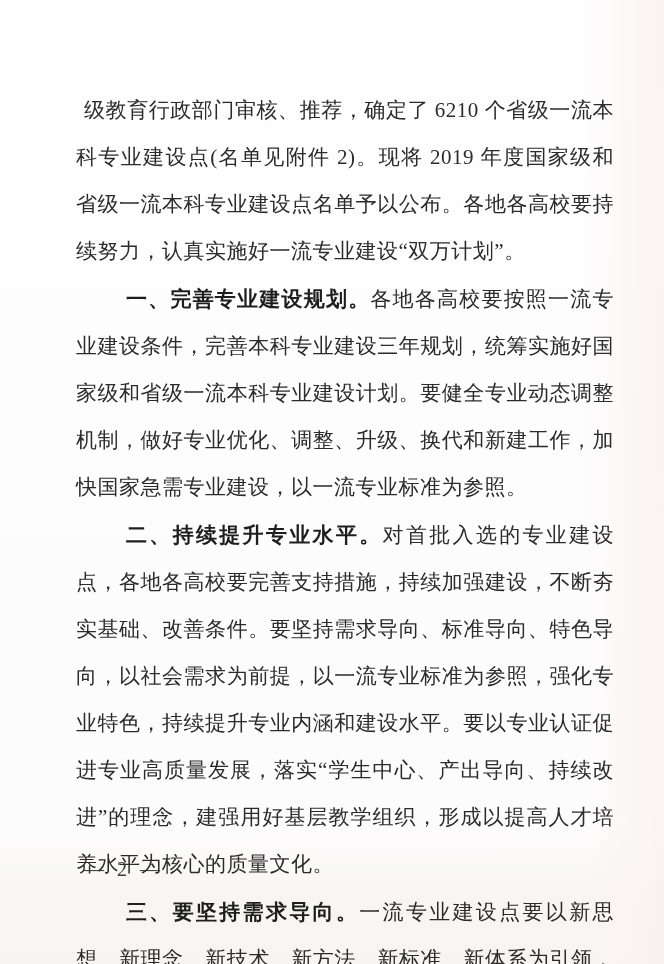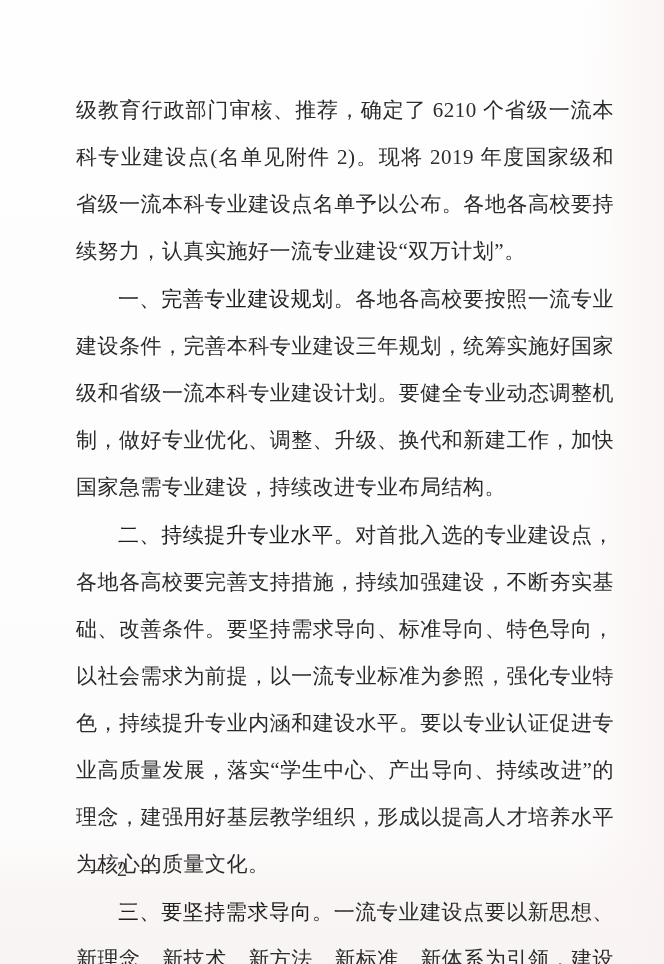--- a/index.html
+++ b/index.html
@@ -28,37 +28,38 @@
     text-align: justify;
     letter-spacing: 0.5px;
   }
   .para {
     margin: 0;
   }
   .para.indent {
     text-indent: 2em;
   }
   .heading {
-    font-weight: 400;
+    font-weight: 700;
     font-family: "Liberation Sans", sans-serif;
     color: #1e1e1e;
+    margin-left: 8px;
   }
   .footer {
     position: absolute;
     left: 84px;
     top: 858px;
     color: #3a3a3a;
     font-size: 20px;
     letter-spacing: 4px;
   }
 </style>
 </head>
 <body>
 
 <div class="page">
   <div class="content">
     <p class="para"><span class="heading"></span><span>级教育行政部门审核、推荐，确定了 6210 个省级一流本科专业建设点(名单见附件 2)。现将 2019 年度国家级和省级一流本科专业建设点名单予以公布。各地各高校要持续努力，认真实施好一流专业建设“双万计划”。</span></p>
-    <p class="para indent"><span class="heading">一、完善专业建设规划。</span><span>各地各高校要按照一流专业建设条件，完善本科专业建设三年规划，统筹实施好国家级和省级一流本科专业建设计划。要健全专业动态调整机制，做好专业优化、调整、升级、换代和新建工作，加快国家急需专业建设，持续改进专业布局结构。</span></p>
+    <p class="para indent"><span class="heading">一、完善专业建设规划。</span><span>各地各高校要按照一流专业建设条件，完善本科专业建设三年规划，统筹实施好国家级和省级一流本科专业建设计划。要健全专业动态调整机制，做好专业优化、调整、升级、换代和新建工作，加快国家急需专业建设，以一流专业标准为参照。</span></p>
     <p class="para indent"><span class="heading">二、持续提升专业水平。</span><span>对首批入选的专业建设点，各地各高校要完善支持措施，持续加强建设，不断夯实基础、改善条件。要坚持需求导向、标准导向、特色导向，以社会需求为前提，以一流专业标准为参照，强化专业特色，持续提升专业内涵和建设水平。要以专业认证促进专业高质量发展，落实“学生中心、产出导向、持续改进”的理念，建强用好基层教学组织，形成以提高人才培养水平为核心的质量文化。</span></p>
     <p class="para indent"><span class="heading">三、要坚持需求导向。</span><span>一流专业建设点要以新思想、新理念、新技术、新方法、新标准、新体系为引领，建设一批新工科、新医科、新农科、新文科示范性本科专业，建设一批适应创新型、复合型、应用型人才培养需要的一流本科课程，在专业改革创新、师资队伍、教学资源、质量保障体系等各方面发挥示范辐射作用。</span></p>
   </div>
   <div class="footer">— 2 —</div>
 </div>
 
 </body></html>

